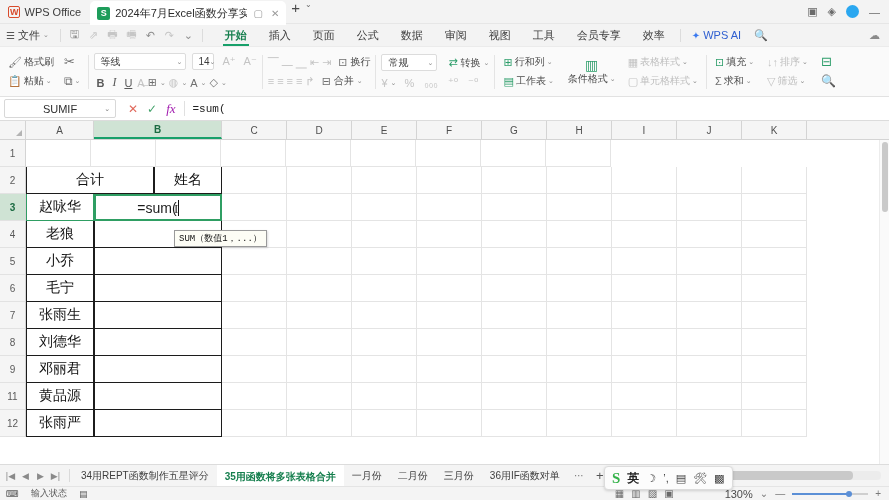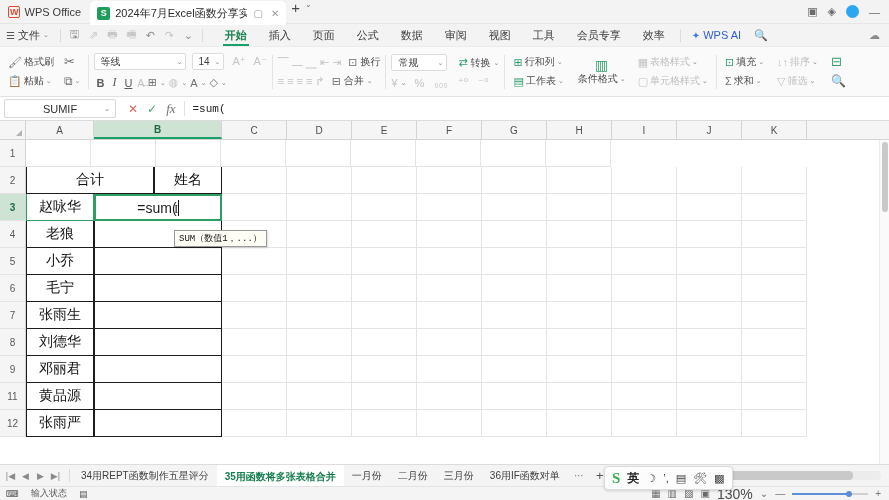--- a/index.html
+++ b/index.html
@@ -80,21 +80,21 @@
   .ritem.dim { color: #bdbdbd; }
   .ic { font-size: 11px; color: #6f6f6f; display: inline-block; }
   .ic.green { color: #2e9e6b; }
   .ic.dim { color: #c4c4c4; }
   .caret { font-size: 7px; color: #8a8a8a; }
   .fontbox {
     display: flex; align-items: center; border: 1px solid #dcdcdc; background: #fff;
     height: 17px; border-radius: 2px; padding: 0 3px 0 5px; font-size: 10px; color: #3c3c3c;
   }
   .fontbox.name { width: 92px; justify-content: space-between; }
-  .fontbox.size { width: 32px; justify-content: space-between; margin-left: 3px; }
+  .fontbox.size { width: 22px; justify-content: space-between; margin-left: 3px; }
   .fmtbox {
     display: flex; align-items: center; justify-content: space-between; border: 1px solid #dcdcdc;
     background: #fff; height: 17px; border-radius: 2px; padding: 0 3px 0 6px; width: 56px;
     font-size: 10px; color: #3c3c3c;
   }
   .bicon { font-weight: bold; font-size: 11px; color: #5a5a5a; padding: 0 2px; }
   .iicon { font-style: italic; font-family: "Liberation Serif", serif; font-size: 12px; color: #5a5a5a; padding: 0 3px; }
   .uicon { text-decoration: underline; font-size: 11px; color: #5a5a5a; padding: 0 2px; }
 
   
@@ -104,21 +104,21 @@
   }
   .namebox {
     width: 112px; height: 19px; margin-left: 4px; border: 1px solid #d8d8d8; background: #fff;
     display: flex; align-items: center; justify-content: center; position: relative;
     font-size: 11px; color: #2e2e2e; border-radius: 2px;
   }
   .namebox .nb-caret { position: absolute; right: 5px; font-size: 7px; color: #7a7a7a; }
   .fbtns { display: flex; align-items: center; gap: 9px; padding: 0 8px 0 12px; }
   .fx-x { color: #e0695c; font-size: 12px; }
   .fx-v { color: #43a36b; font-size: 12px; }
-  .fx-f { font-style: italic; font-family: "Liberation Serif", serif; font-size: 13px; color: #737373; }
+  .fx-f { font-style: italic; font-family: "Liberation Serif", serif; font-size: 13px; color: #a21caf; }
   .fsep { width: 1px; height: 15px; background: #e0e0e0; }
   .finput {
     flex: 1; font-family: "Liberation Mono", "DejaVu Sans Mono", monospace;
     font-size: 11px; color: #222; padding-left: 8px;
   }
 
   
   .gridwrap { flex: 1; position: relative; overflow: hidden; background: #fff; }
   .colhdr { display: flex; height: 19px; background: #f5f5f5; border-bottom: 1px solid #d4d4d4; }
   .corner {
@@ -205,21 +205,21 @@
   .hthumb { position: absolute; left: 0; top: 0; width: 244px; height: 9px; background: #c9c9c9; border-radius: 4px; }
 
   
   .statusbar {
     height: 14px; background: #f4f4f4; display: flex; align-items: center;
     border-top: 1px solid #e4e4e4; flex: 0 0 14px; font-size: 9px; color: #5b5b5b;
   }
   .sb-item { display: flex; align-items: center; gap: 4px; padding: 0 6px; }
   .sb-right { margin-left: auto; display: flex; align-items: center; gap: 7px; padding-right: 8px; }
   .viewic { font-size: 10px; color: #6a6a6a; }
-  .zoomlbl { font-size: 14px; color: #4b4b4b; }
+  .zoomlbl { font-size: 11px; color: #4b4b4b; margin-left: 44px; }
   .zoomslider { width: 76px; height: 2px; background: #cfcfcf; position: relative; }
   .zoomfill { position: absolute; left: 0; top: 0; height: 2px; width: 56px; background: #5b8fd6; }
   .zoomknob {
     position: absolute; left: 54px; top: -2px; width: 6px; height: 6px; border-radius: 50%; background: #5b8fd6;
   }
   .zm-sign { font-size: 10px; color: #7a7a7a; }
 
   
   .ime {
     position: absolute; left: 604px; bottom: 10px; height: 24px; display: flex; align-items: center;

